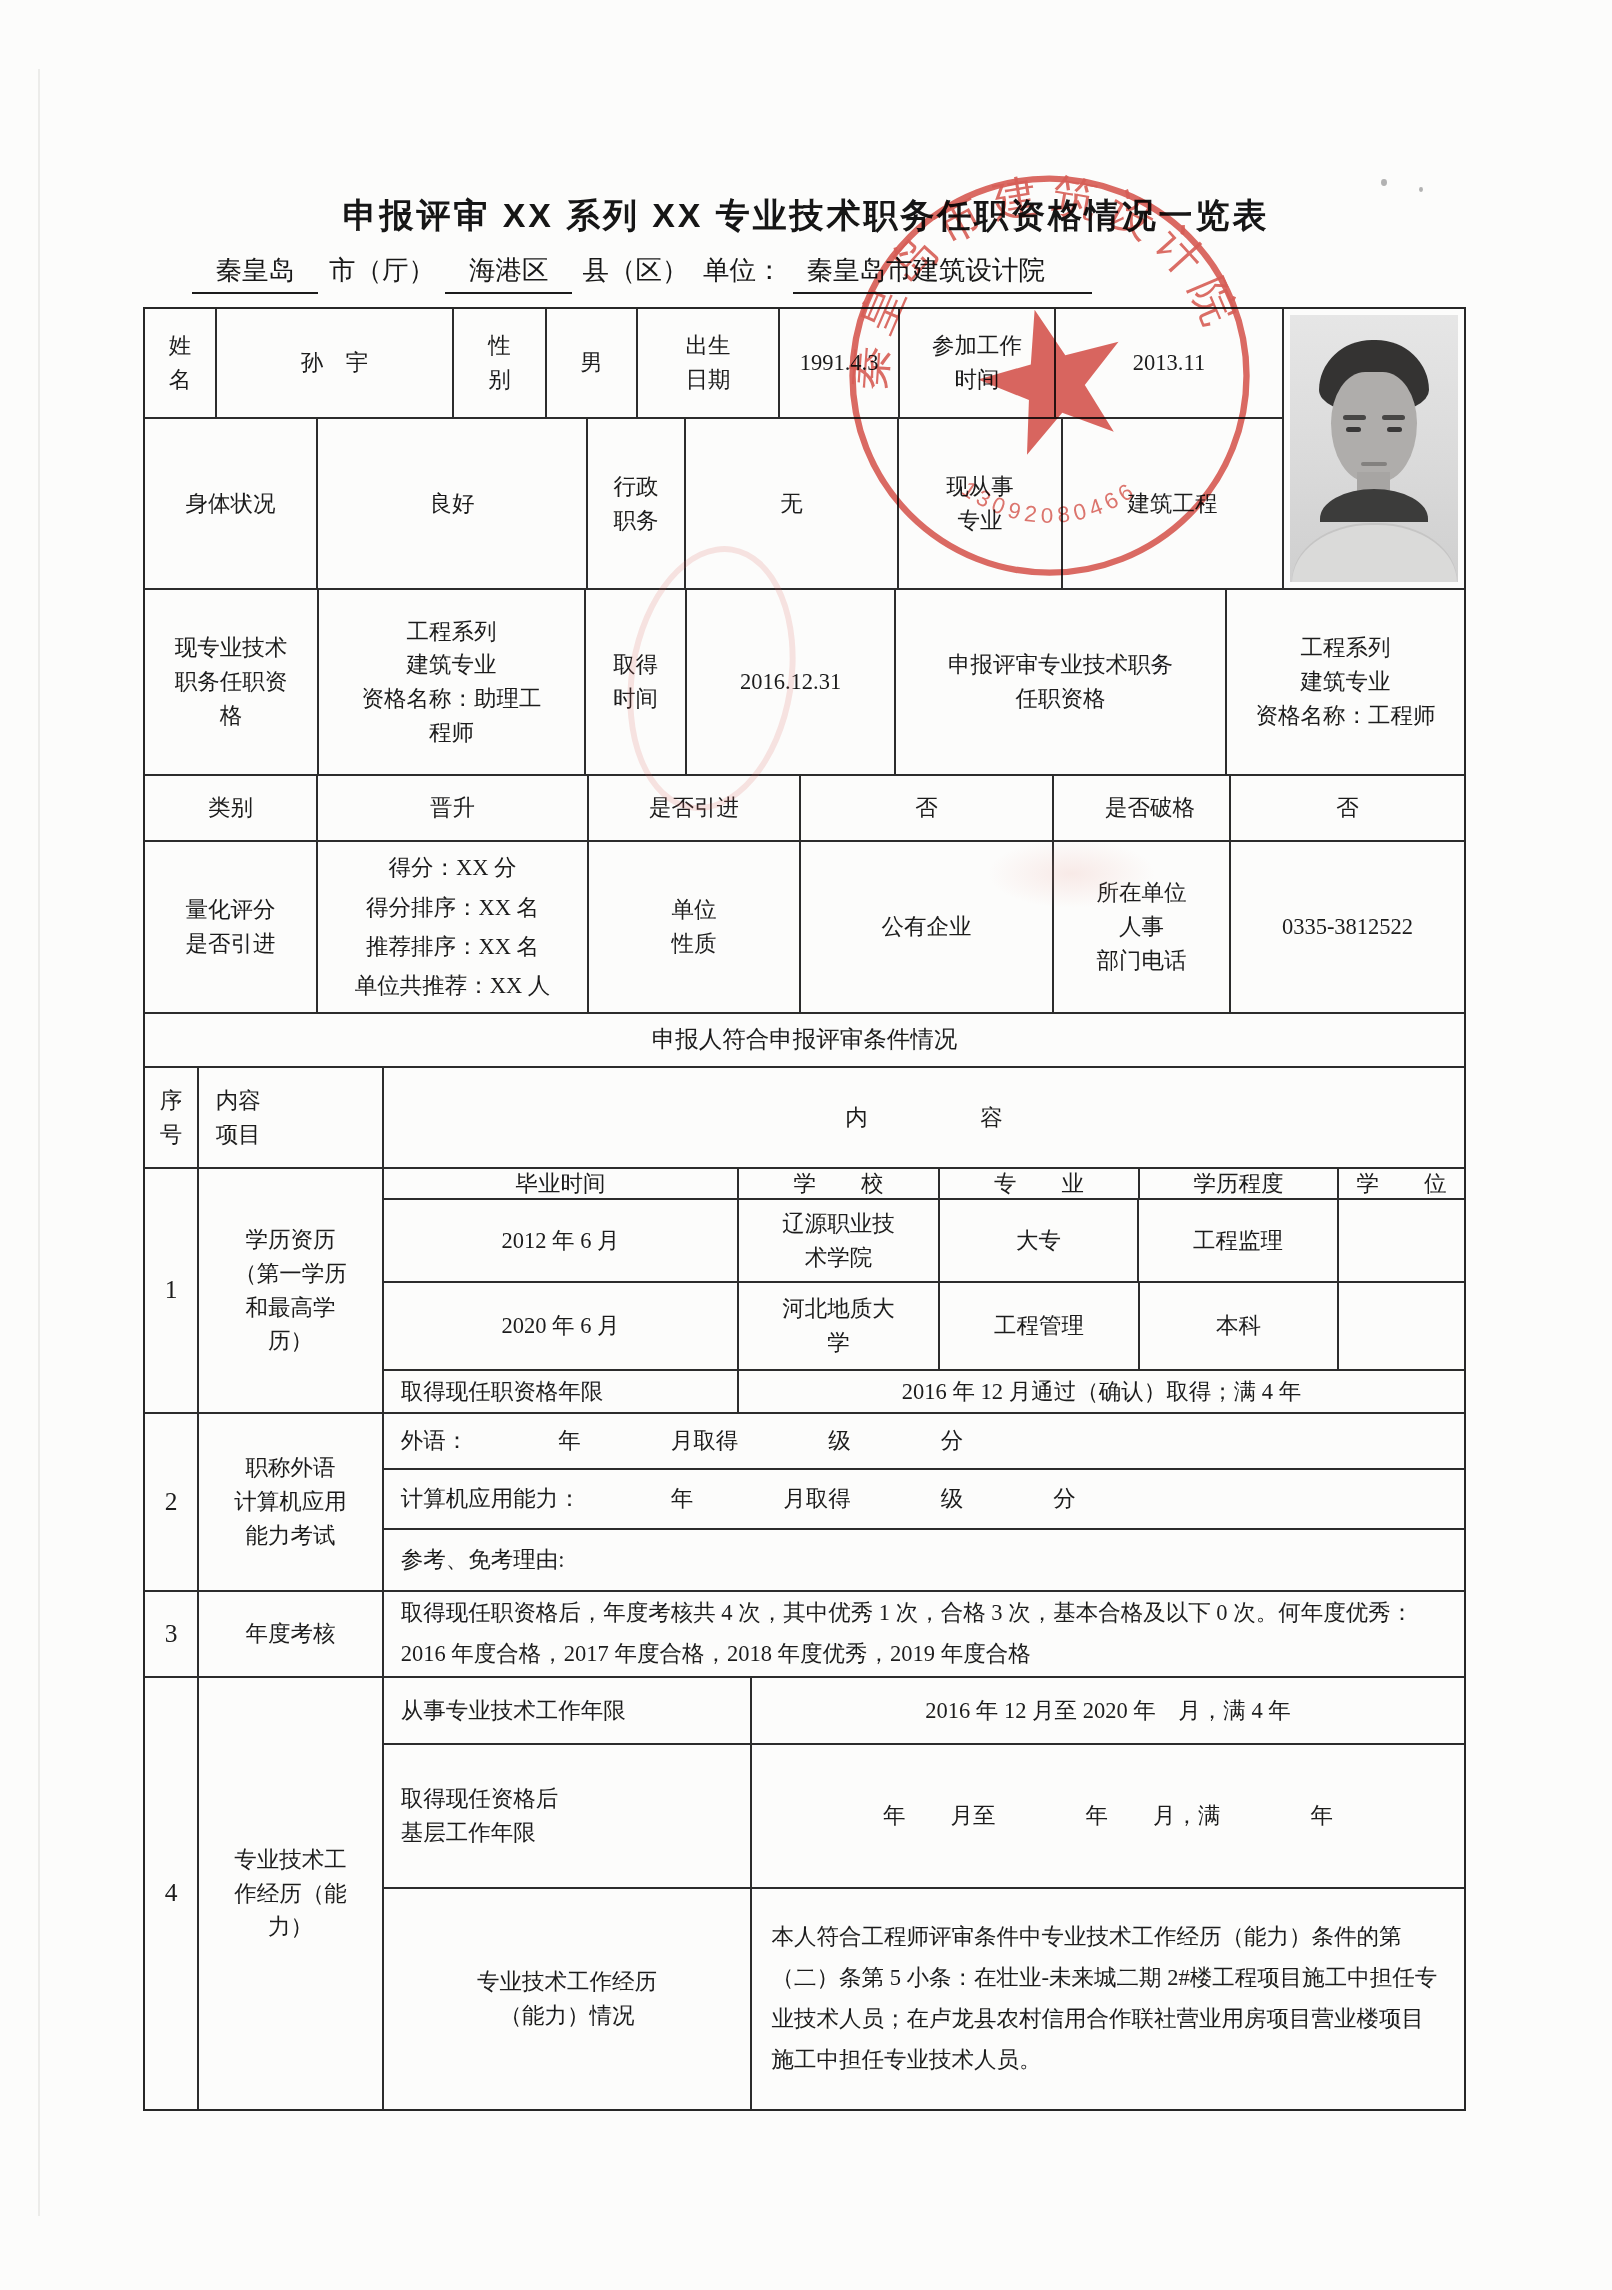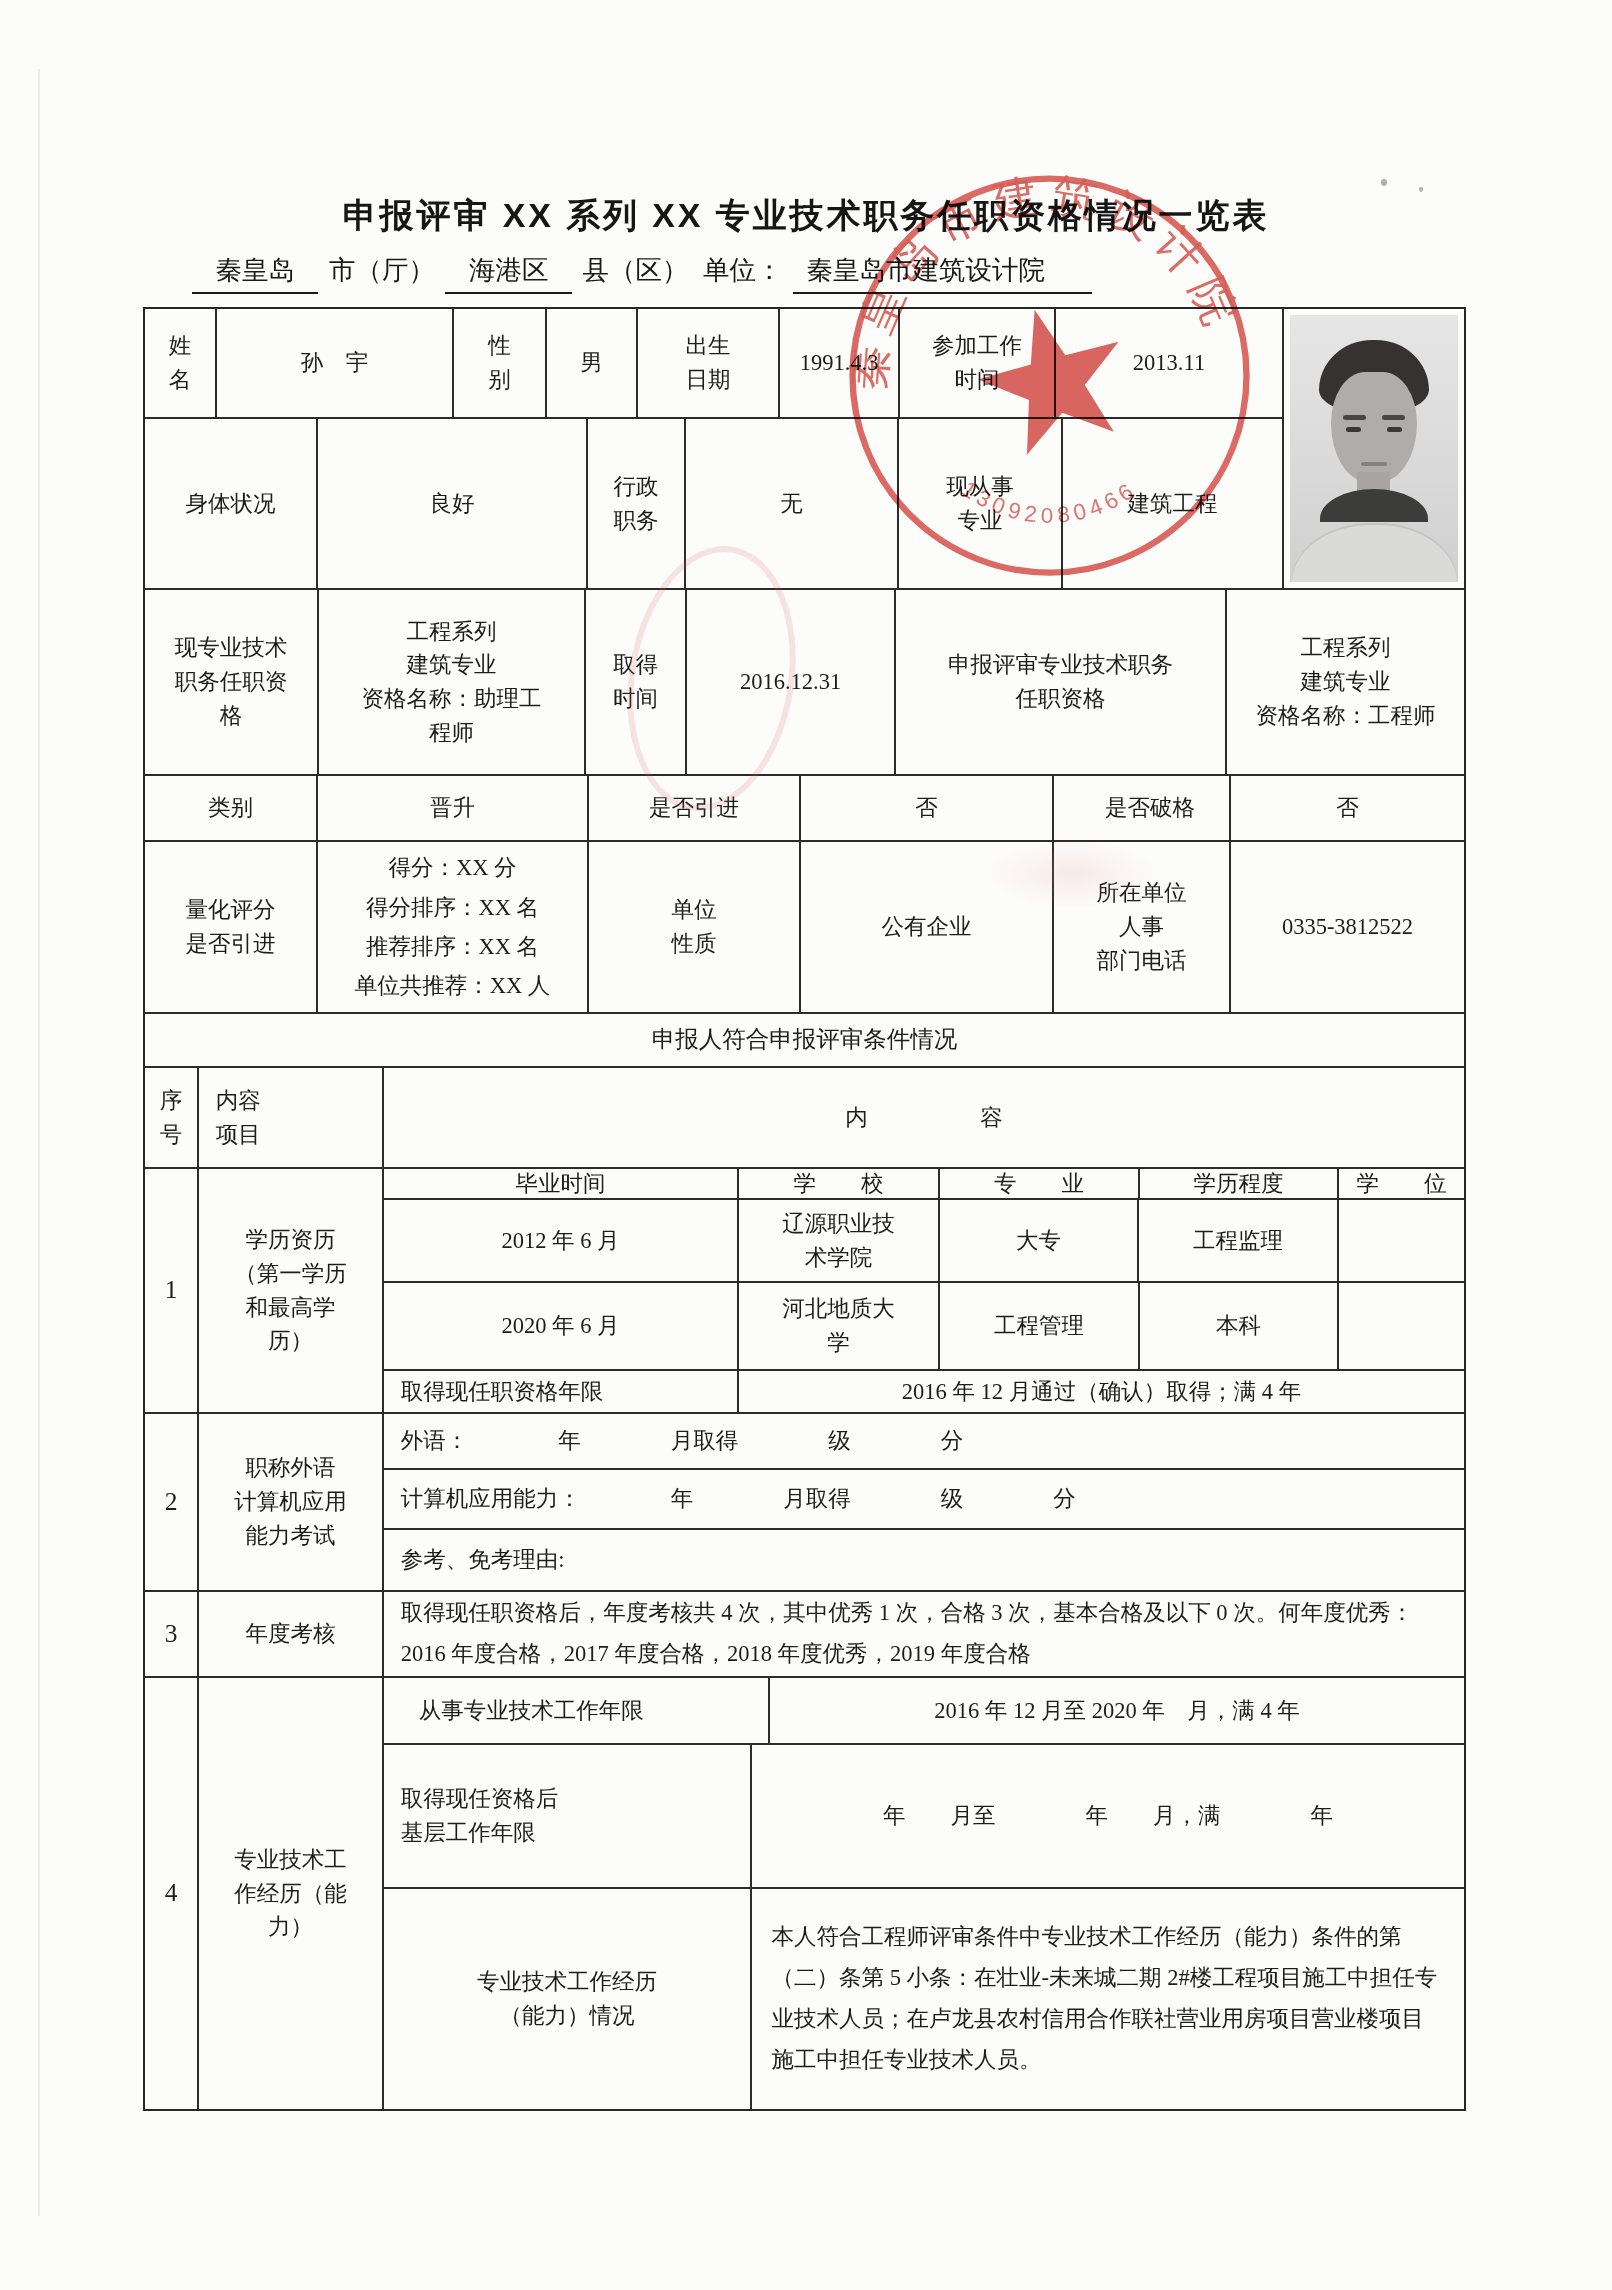--- a/index.html
+++ b/index.html
@@ -256,21 +256,21 @@
     <div class="c" style="width:185px;">年度考核</div>
     <div class="c grow end lft longtxt">取得现任职资格后，年度考核共 4 次，其中优秀 1 次，合格 3 次，基本合格及以下 0 次。何年度优秀：2016 年度合格，2017 年度合格，2018 年度优秀，2019 年度合格</div>
   </div>
 
   <div class="band last" style="height:431px;">
     <div class="c seqnum" style="width:54px;">4</div>
     <div class="c" style="width:185px;">专业技术工
 作经历（能
 力）</div>
     <div class="vs" style="flex:1;">
-      <div class="hr2" style="height:67px;padding-left:18px;">
+      <div class="hr2" style="height:67px;">
         <div class="c lft" style="width:368px;">从事专业技术工作年限</div>
         <div class="c grow end">2016 年 12 月至 2020 年　月，满 4 年</div>
       </div>
       <div class="hr2" style="height:144px;">
         <div class="c lft" style="width:368px;">取得现任资格后
 基层工作年限</div>
         <div class="c grow end">年　　月至　　　　年　　月，满　　　　年</div>
       </div>
       <div class="hr2 last">
         <div class="c" style="width:368px;">专业技术工作经历

